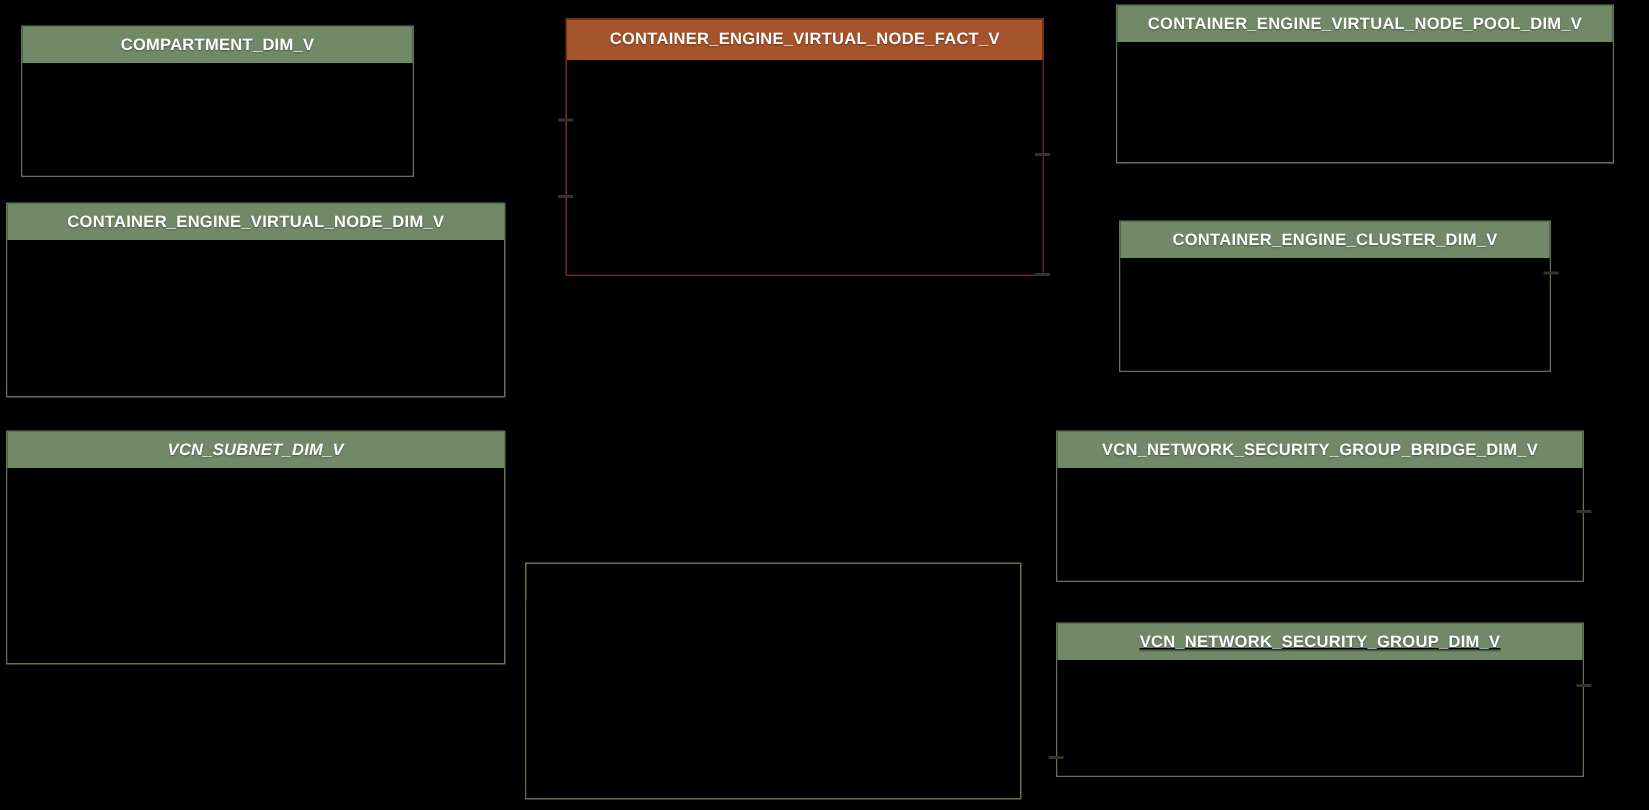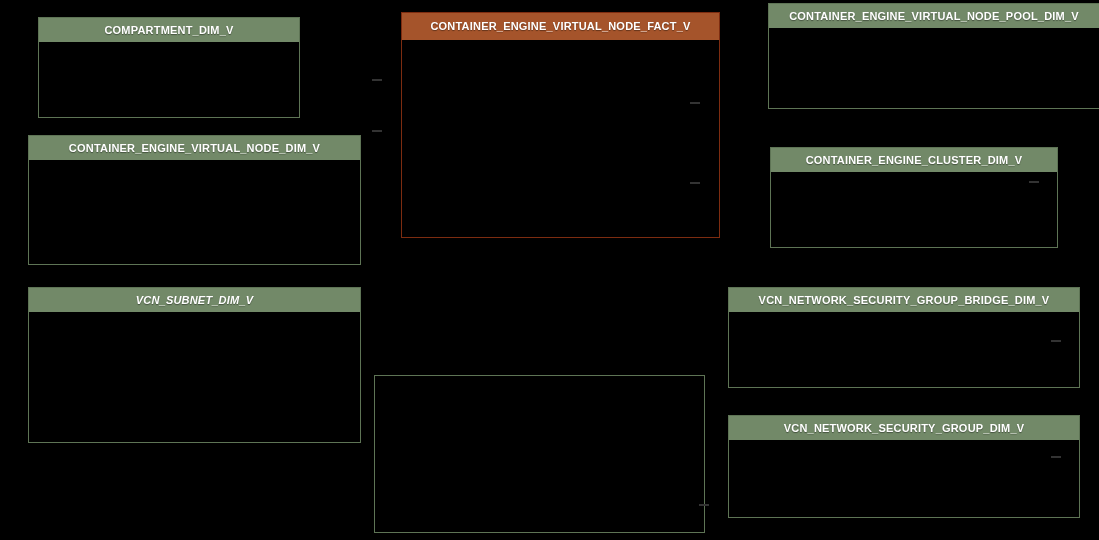--- a/index.html
+++ b/index.html
@@ -12,21 +12,20 @@
     width: 1099px;
     height: 540px;
     background: #000000;
     overflow: hidden;
     font-family: "Liberation Sans", "DejaVu Sans", sans-serif;
   }
   .entity {
     position: absolute;
     box-sizing: border-box;
     background: #000000;
-    margin-left: 24px;
   }
   .entity.dim  { border: 1px solid #5e7455; }
   .entity.fact { border: 1px solid #7d2c10; }
   .entity-header {
     display: flex;
     align-items: center;
     justify-content: center;
     height: 24px;
     overflow: hidden;
   }
@@ -60,21 +59,21 @@
 
 <div id="canvas">
 
   <div class="entity dim" style="left:14px; top:17px; width:262px; height:101px;">
     <div class="entity-header">
       <span class="entity-title">COMPARTMENT_DIM_V</span>
     </div>
     <div class="entity-body"></div>
   </div>
 
-  <div class="entity fact" style="left:377px; top:12px; width:319px; height:226px;">
+  <div class="entity fact" style="left:377px; top:12px; width:319px; height:172px;">
     <div class="entity-header">
       <span class="entity-title">CONTAINER_ENGINE_VIRTUAL_NODE_FACT_V</span>
     </div>
     <div class="entity-body"></div>
   </div>
 
   <div class="entity dim" style="left:744px; top:3px; width:332px; height:106px;">
     <div class="entity-header">
       <span class="entity-title">CONTAINER_ENGINE_VIRTUAL_NODE_POOL_DIM_V</span>
     </div>
@@ -106,21 +105,21 @@
     <div class="entity-header">
       <span class="entity-title">VCN_NETWORK_SECURITY_GROUP_BRIDGE_DIM_V</span>
     </div>
     <div class="entity-body"></div>
   </div>
 
   <div class="entity dim" style="left:350px; top:375px; width:331px; height:158px;">
     <div class="entity-body"></div>
   </div>
 
-  <div class="entity dim" style="left:704px; top:415px; width:352px; height:103px;">
+  <div class="entity dim" style="left:704px; top:415px; width:352px; height:103px;text-decoration:underline;">
     <div class="entity-header">
       <span class="entity-title">VCN_NETWORK_SECURITY_GROUP_DIM_V</span>
     </div>
     <div class="entity-body"></div>
   </div>
 
   <div class="stub" style="left:372px; top:79px;"></div>
   <div class="stub" style="left:372px; top:130px;"></div>
   <div class="stub" style="left:690px; top:102px;"></div>
   <div class="stub" style="left:690px; top:182px;"></div>

